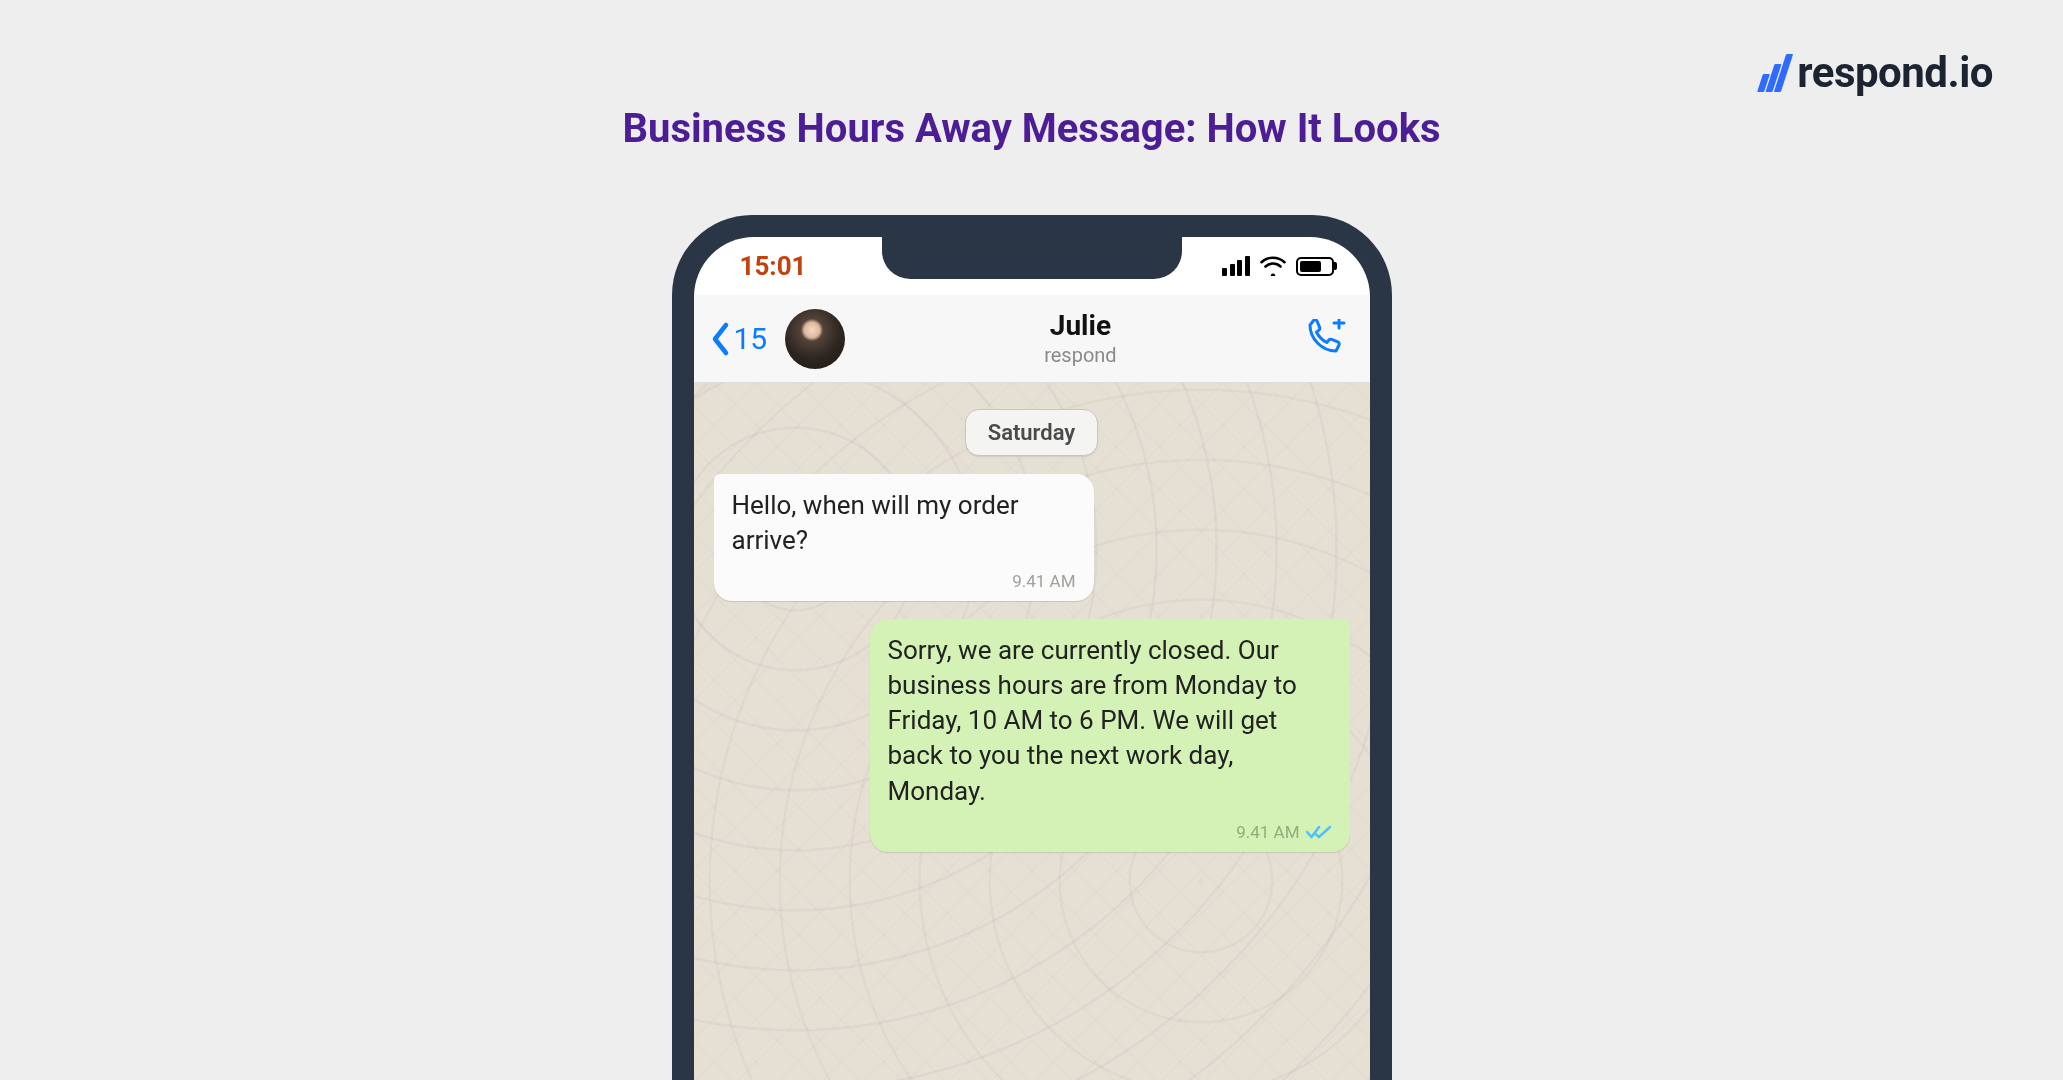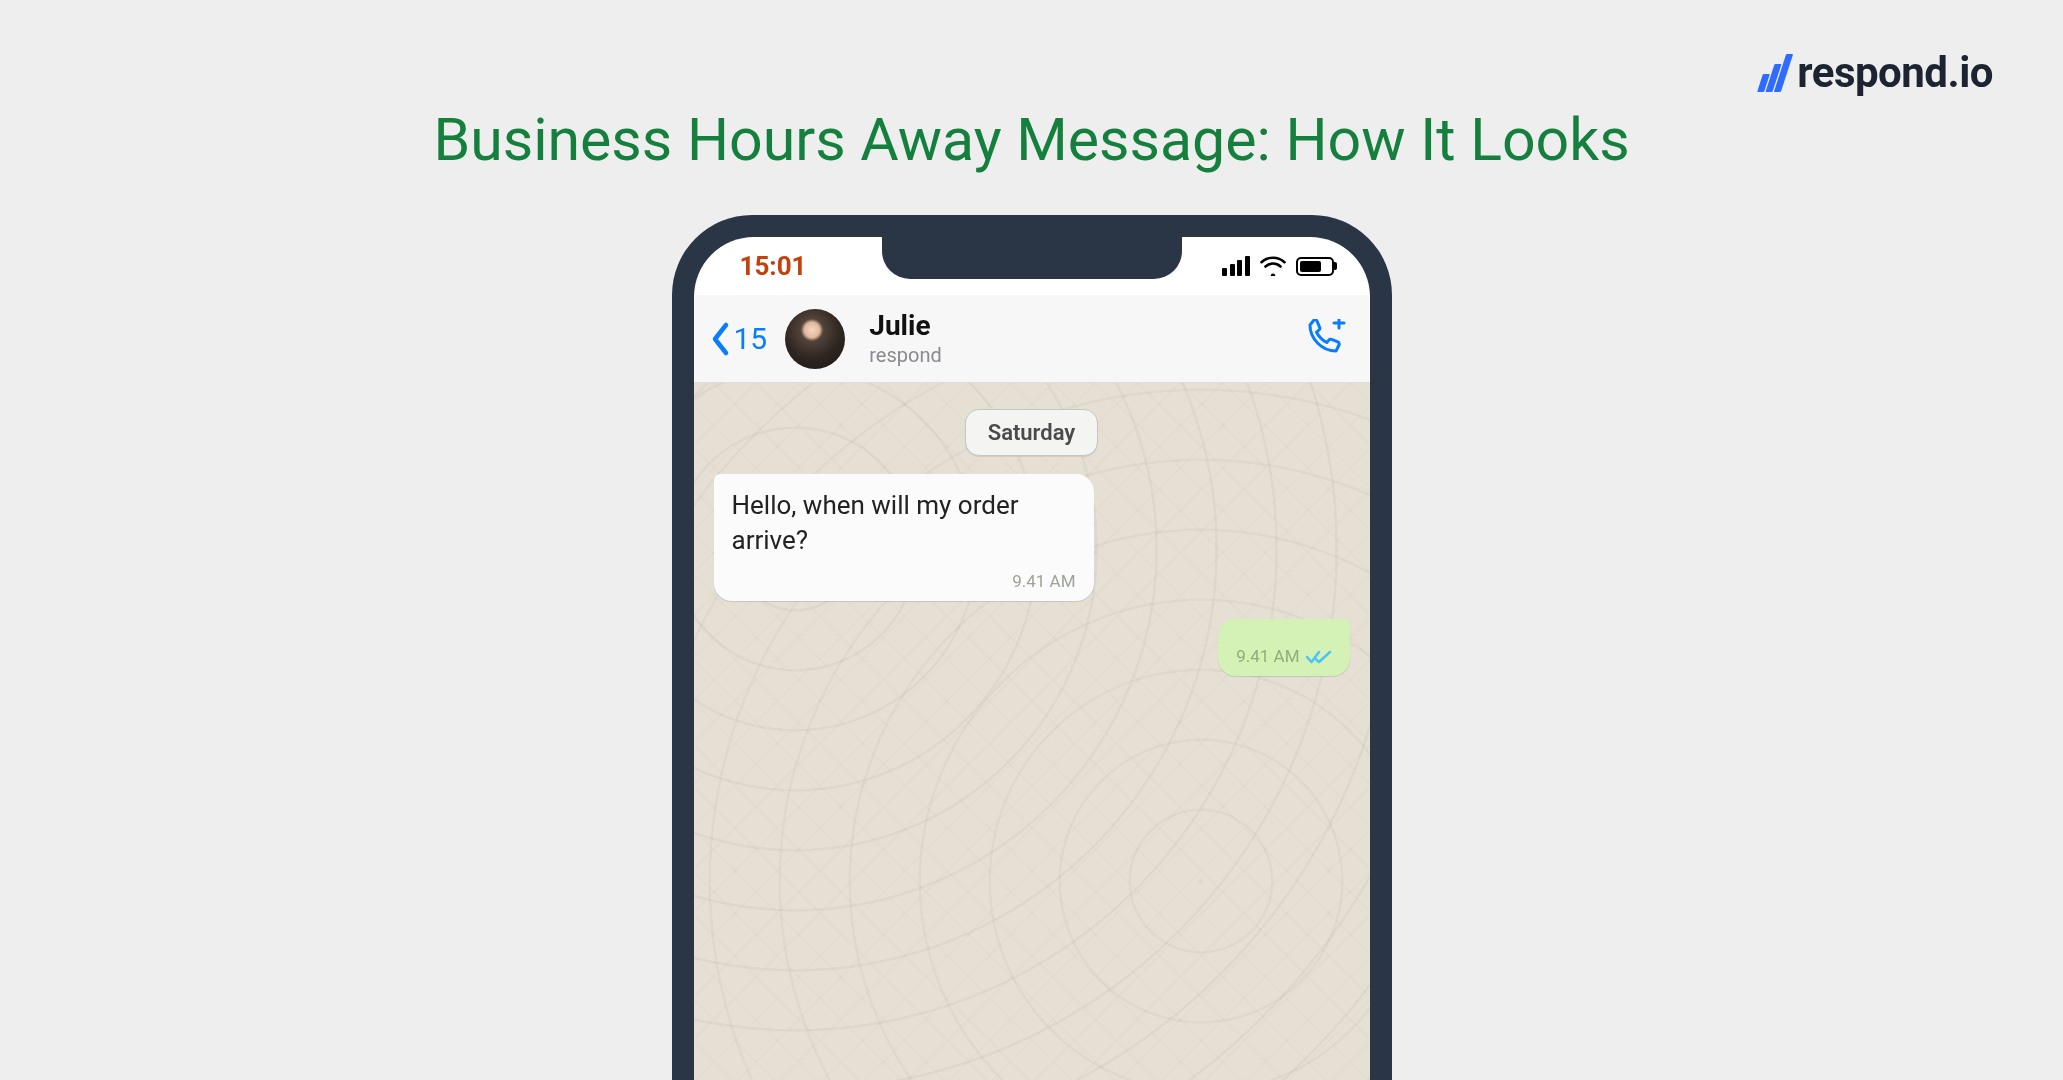--- a/index.html
+++ b/index.html
@@ -43,23 +43,23 @@
       color: #1b2430;
       letter-spacing: -0.5px;
     }
 
     
     .page-title {
       position: absolute;
       top: 105px;
       left: 50%;
       transform: translateX(-50%);
-      font-size: 59px;
-      font-weight: 400;
-      color: #15803d;
+      font-size: 40px;
+      font-weight: 700;
+      color: #4c1d95;
       white-space: nowrap;
     }
 
     
     .phone {
       position: absolute;
       top: 215px;
       left: 50%;
       transform: translateX(-50%);
       width: 720px;
@@ -149,20 +149,21 @@
 
     
     .chat-header {
       height: 88px;
       background: #f7f7f7;
       border-bottom: 1px solid #dcdcdc;
       display: flex;
       align-items: center;
       padding: 0 24px 0 16px;
       gap: 10px;
+      text-align: center;
     }
     .back-group {
       display: flex;
       align-items: center;
       gap: 2px;
       color: #0a7cff;
     }
     .back-chevron svg { display: block; }
     .back-count {
       font-size: 30px;
@@ -329,20 +330,21 @@
       <div class="date-chip">Saturday</div>
 
       <div class="msg msg-in">
         <div>Hello, when will my order arrive?</div>
         <div class="msg-meta">
           <span>9.41 AM</span>
         </div>
       </div>
 
       <div class="msg msg-out">
+        <div>Sorry, we are currently closed. Our business hours are from Monday to Friday, 10 AM to 6 PM. We will get back to you the next work day, Monday.</div>
         <div class="msg-meta">
           <span>9.41 AM</span>
           <span class="ticks">
             <svg width="26" height="16" viewBox="0 0 26 16">
               <path d="M1 8 l4.5 5 L13 3" stroke="#4fc3f7" stroke-width="2.6" fill="none" stroke-linecap="round" stroke-linejoin="round"></path>
               <path d="M9 9.5 l4 3.5 L24 3" stroke="#4fc3f7" stroke-width="2.6" fill="none" stroke-linecap="round" stroke-linejoin="round"></path>
             </svg>
           </span>
         </div>
       </div>

